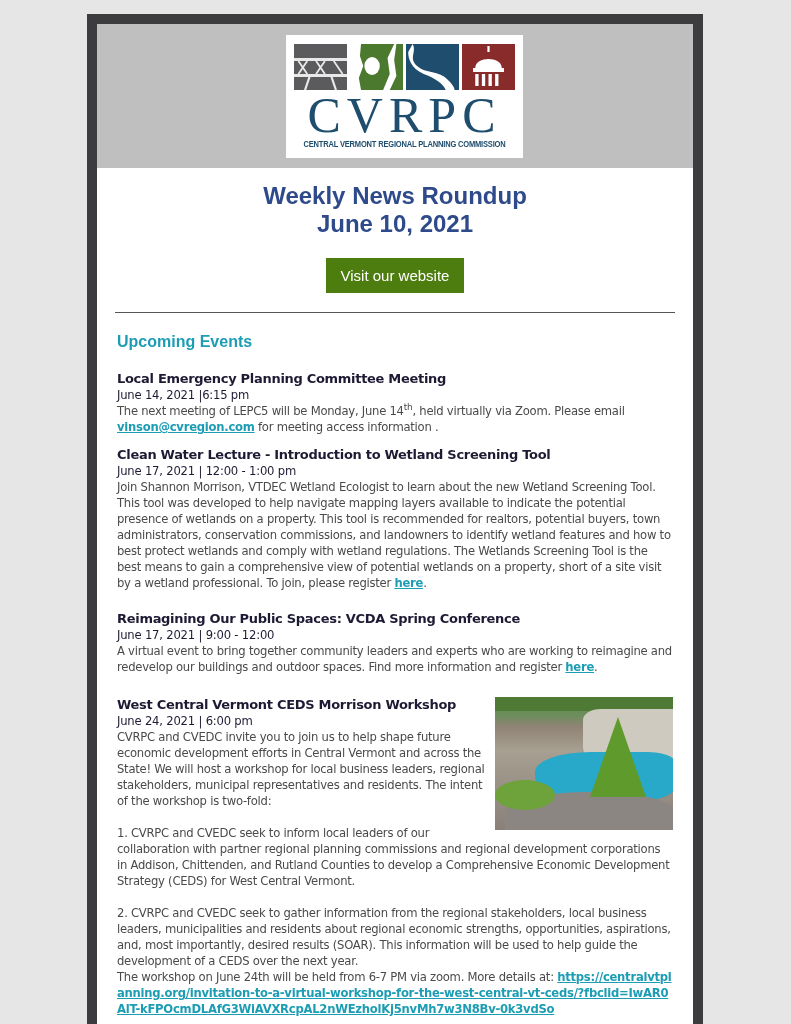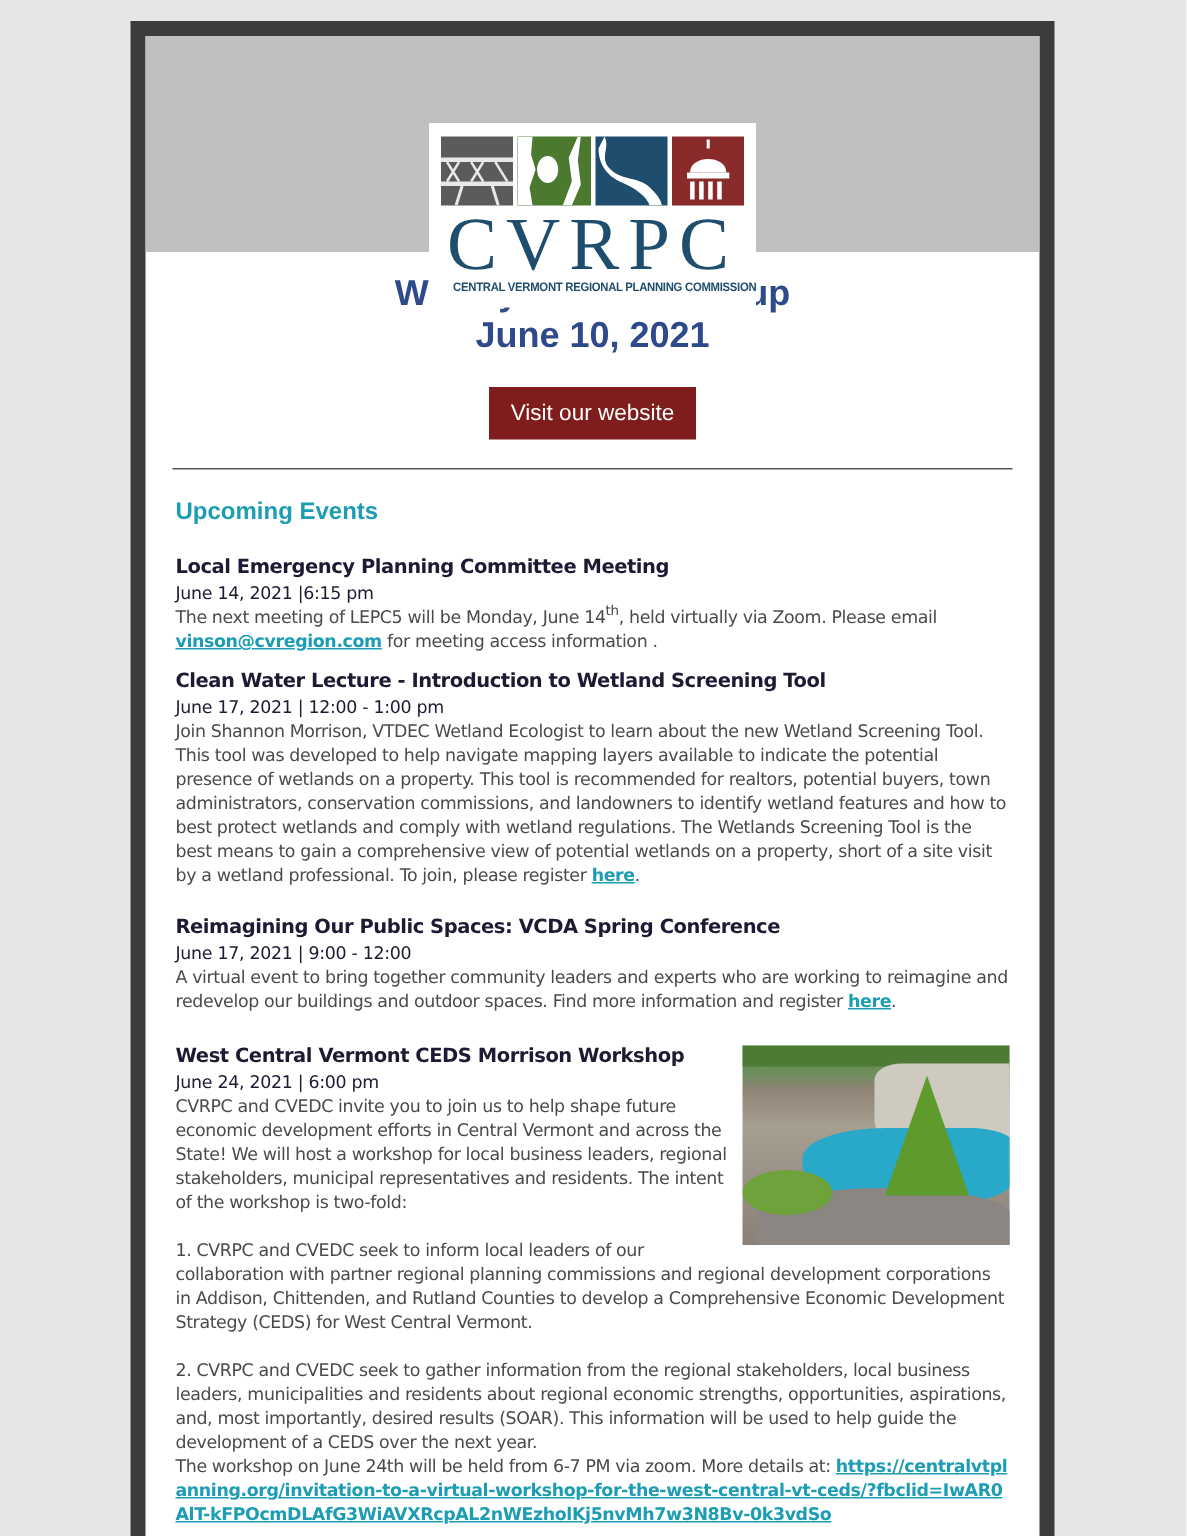--- a/index.html
+++ b/index.html
@@ -14,22 +14,22 @@
     background: #3c3c3e; box-sizing: border-box;
   }
   .sheet {
     position: absolute; left: 10px; top: 10px; right: 10px; bottom: 0;
     background: #ffffff; overflow: hidden;
   }
   .header-band {
     height: 144px; background: #bfbfbf; position: relative;
   }
   .logo {
-    position: absolute; left: 189px; top: 11px; width: 218px; height: 123px;
-    background: #ffffff; box-sizing: border-box; padding: 9px 8px 0 8px; margin-top: 47px;
+    position: absolute; left: 189px; top: 11px; width: 237px; height: 123px;
+    background: #ffffff; box-sizing: border-box; padding: 9px 8px 0 8px;
   }
   .logo-tiles { display: flex; height: 46px; gap: 3px; }
   .tile { flex: 1; position: relative; overflow: hidden; }
   .tile.gray { background: #5b5b5d; }
   .tile.green { background: #4b7a2f; }
   .tile.navy { background: #1f4d6d; }
   .tile.red { background: #8a2b2b; }
   .logo-word {
     text-align: center; color: #1f4d6d;
     font-family: "Liberation Serif", serif;
@@ -37,21 +37,21 @@
   }
   .logo-sub {
     text-align: center; color: #1f4d6d; font-weight: bold;
     font-family: "Liberation Sans Narrow", "Liberation Sans", sans-serif;
     font-size: 8.2px; letter-spacing: -0.2px; margin-top: 2px; white-space: nowrap;
     transform: scaleX(0.92);
   }
   .title-block { text-align: center; color: #2e4a8a; font-weight: bold; font-size: 24px; line-height: 28px; margin-top: 14px; }
   .btn-wrap { text-align: center; margin-top: 20px; }
   .visit-btn {
-    display: inline-block; background: #7f1d1d; color: #fff;
+    display: inline-block; background: #4d7c0f; color: #fff;
     font-size: 15px; padding: 0 15px; height: 35px; line-height: 35px;
     text-decoration: none;
   }
   .divider { height: 0; border-top: 1.5px solid #555; margin: 19px 18px 0 18px; }
   .content { padding: 0 20px; }
   .section-title { color: #1c9db4; font-weight: bold; font-size: 16px; margin-top: 20px; margin-bottom: 20px; }
   .event-title { font-family: "DejaVu Sans", sans-serif; font-weight: bold; color: #1d1a33; font-size: 13px; line-height: 16px; letter-spacing: -0.3px; }
   .event-date { font-family: "DejaVu Sans", sans-serif; color: #1d1a33; font-size: 11.6px; line-height: 16px; letter-spacing: -0.2px; }
   .event-body { font-family: "DejaVu Sans", sans-serif; color: #4a4a4a; font-size: 11.6px; line-height: 16px; letter-spacing: -0.25px; }
   .event-body a, .link { color: #1c9db4; text-decoration: underline; font-weight: bold; }

